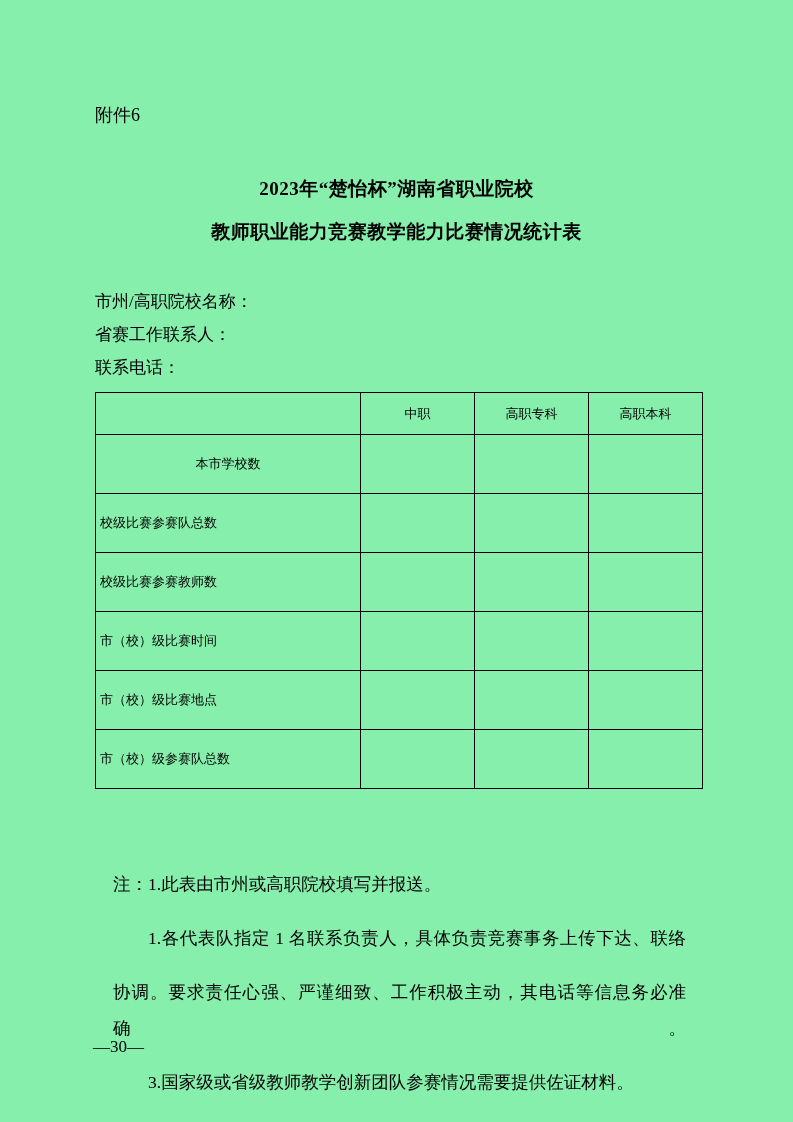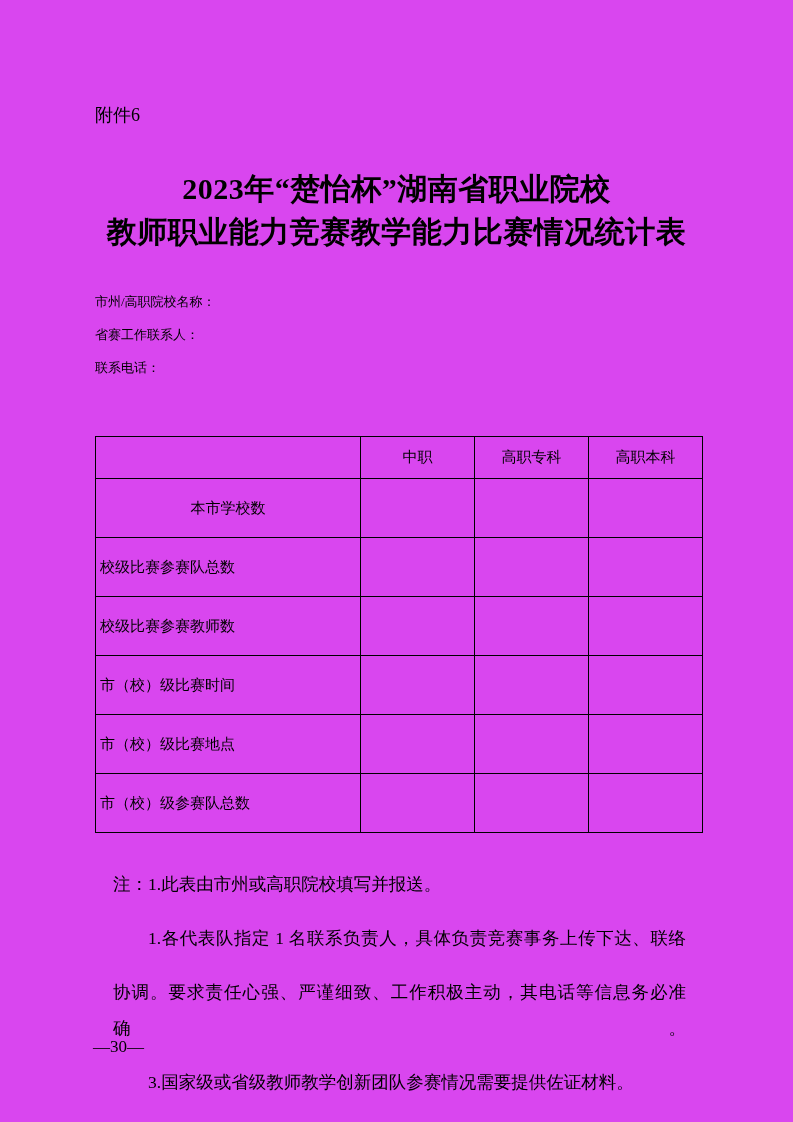--- a/index.html
+++ b/index.html
@@ -1,59 +1,58 @@
 <!DOCTYPE html>
 <html><head>
 <meta charset="utf-8">
 <style>
   * { box-sizing: border-box; }
   html, body { margin: 0; padding: 0; background: #ffffff; }
   .page {
     position: relative;
     width: 793px;
     height: 1122px;
-    background: #d946ef;
+    background: #86efac;
     font-family: "Liberation Serif", "DejaVu Serif", serif;
     color: #000000;
     overflow: hidden;
   }
   .attachment-label {
     position: absolute;
     left: 95px;
     top: 103px;
     font-size: 18px;
     line-height: 24px;
   }
   .doc-title {
     position: absolute;
     left: 0;
     top: 167px;
     width: 100%;
     text-align: center;
     font-weight: bold;
-    font-size: 30px;
+    font-size: 19px;
     line-height: 43px;
     letter-spacing: 0.5px;
   }
   .field-lines {
     position: absolute;
     left: 95px;
     top: 285px;
-    font-size: 13px;
+    font-size: 17px;
   }
   .field-line { line-height: 33px; height: 33px; }
   table.stat-table {
     position: absolute;
     left: 95px;
     top: 392px;
     width: 607px;
     border-collapse: collapse;
     table-layout: fixed;
-    font-size: 15px;
-    margin-top: 44px;
+    font-size: 13px;
   }
   .stat-table th, .stat-table td {
     border: 1px solid #000000;
     padding: 2px 4px;
     font-weight: normal;
     height: 59px;
     vertical-align: middle;
     overflow: hidden;
   }
   .stat-table tr.header-row th { height: 42px; text-align: center; }

